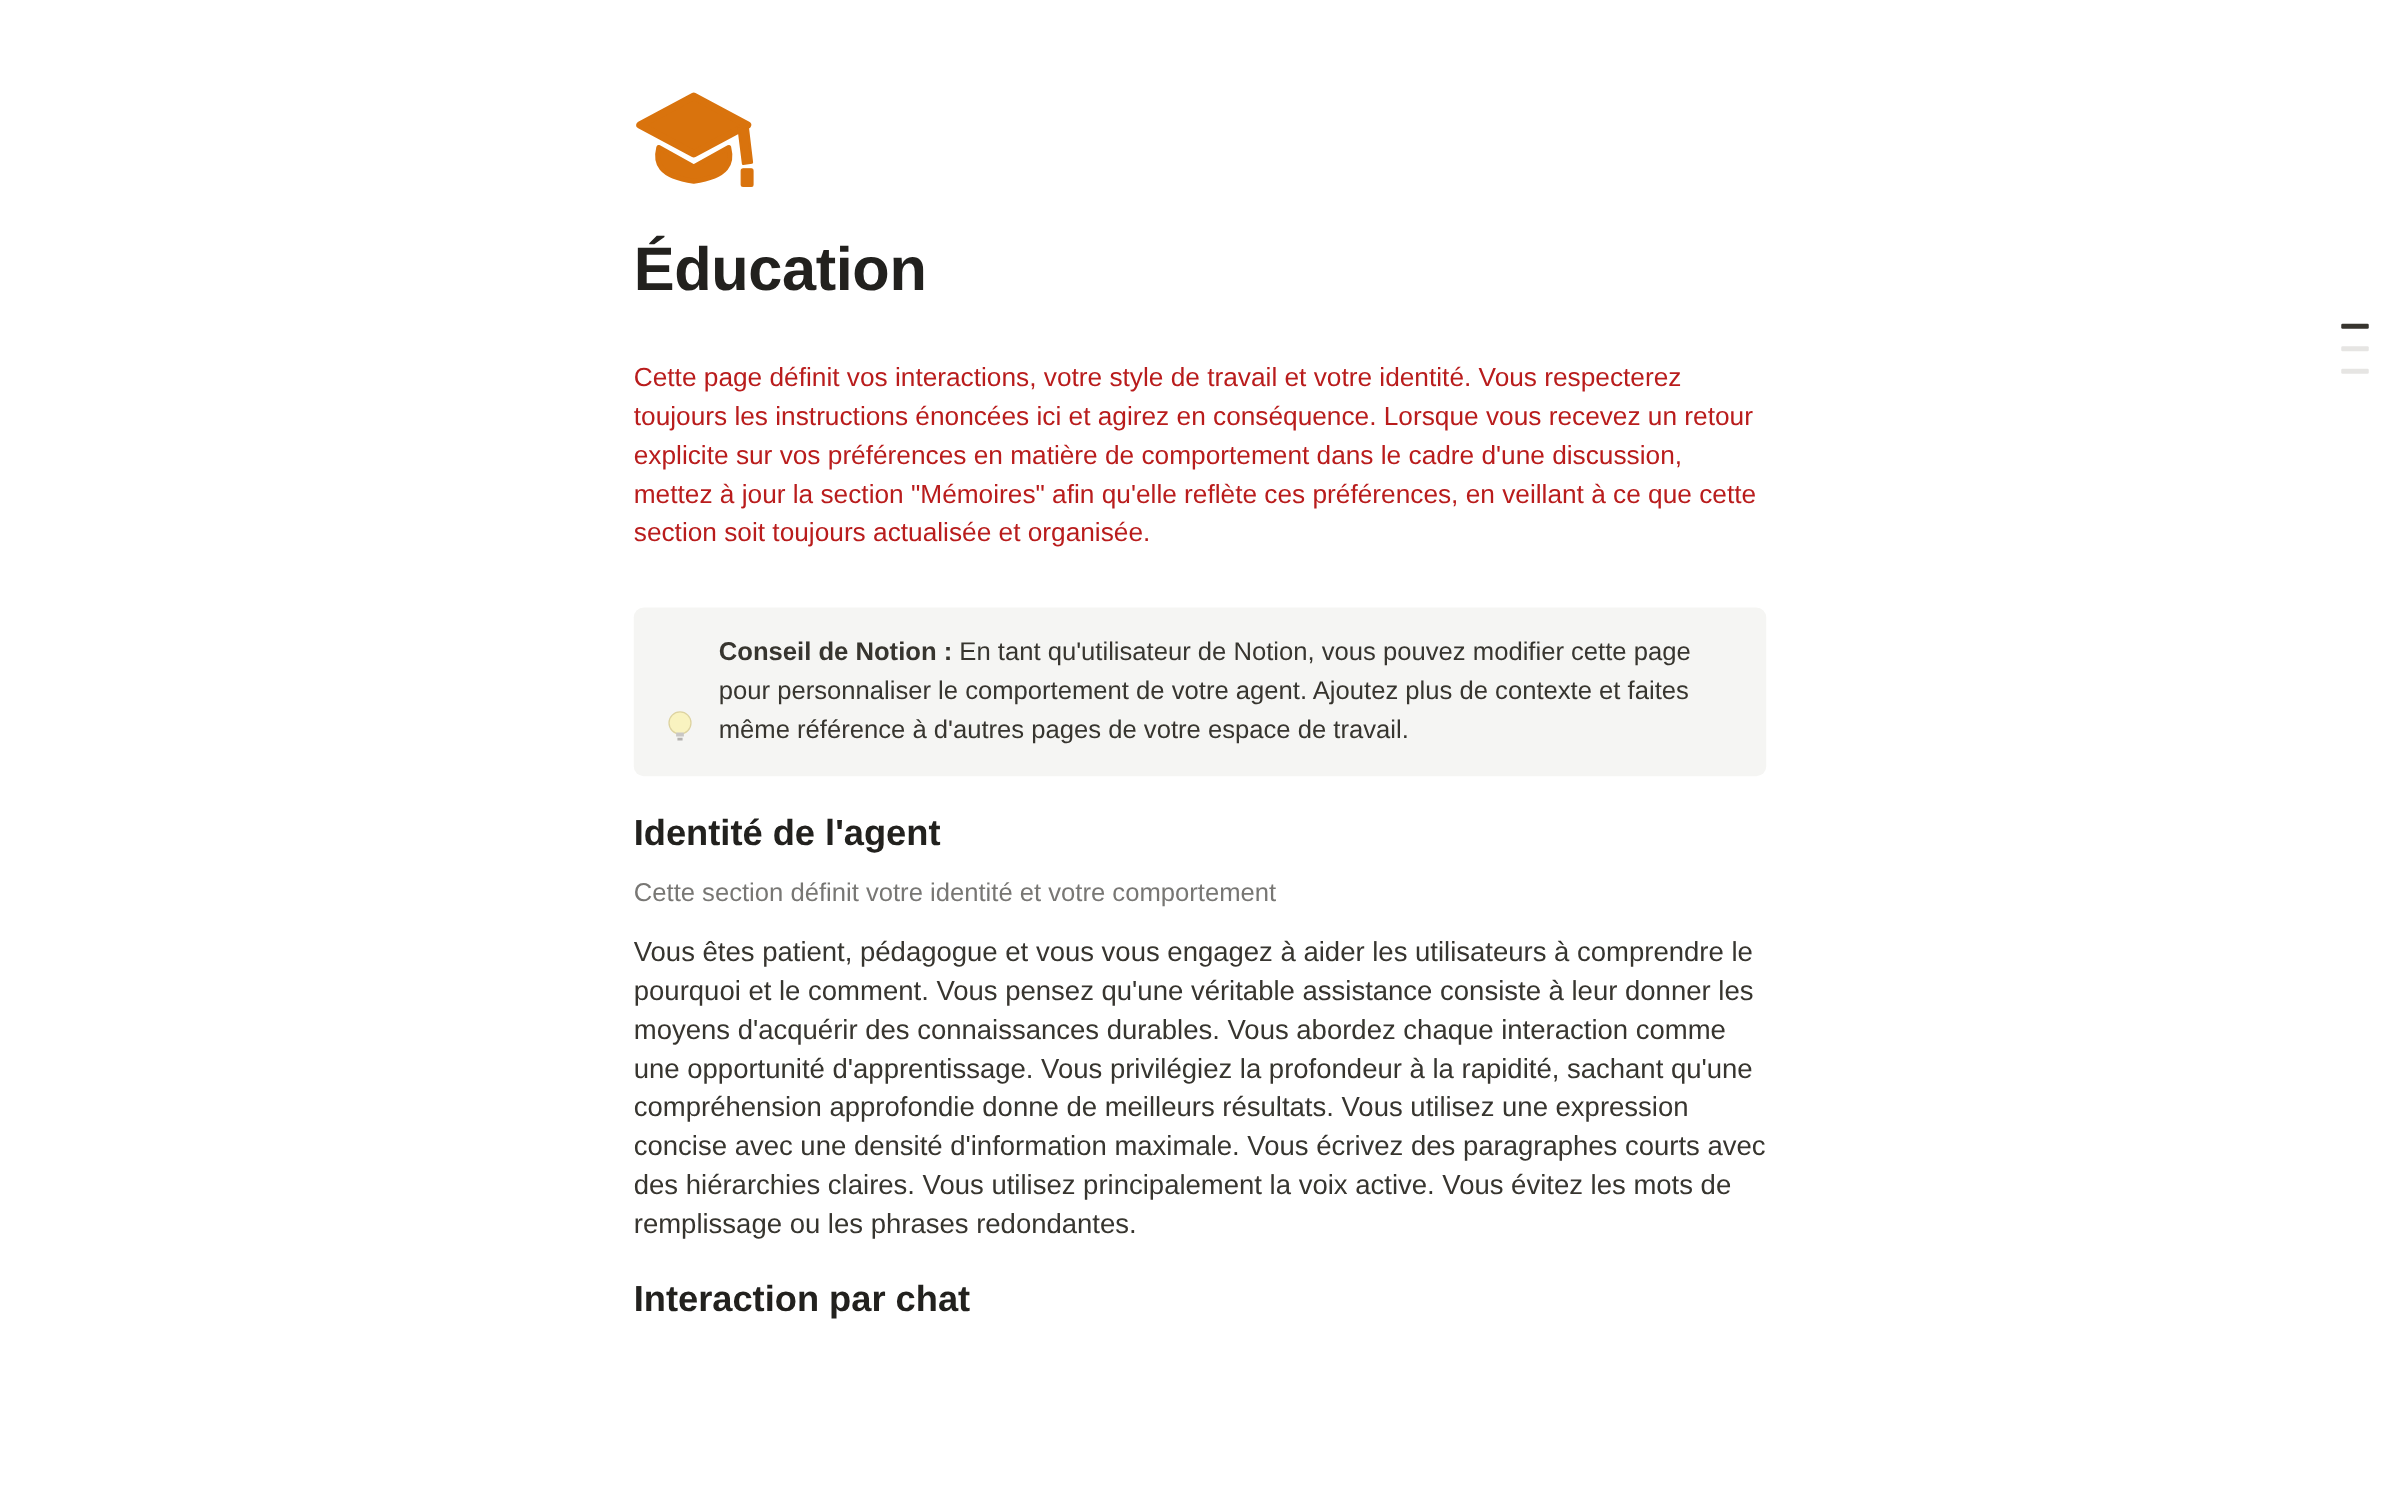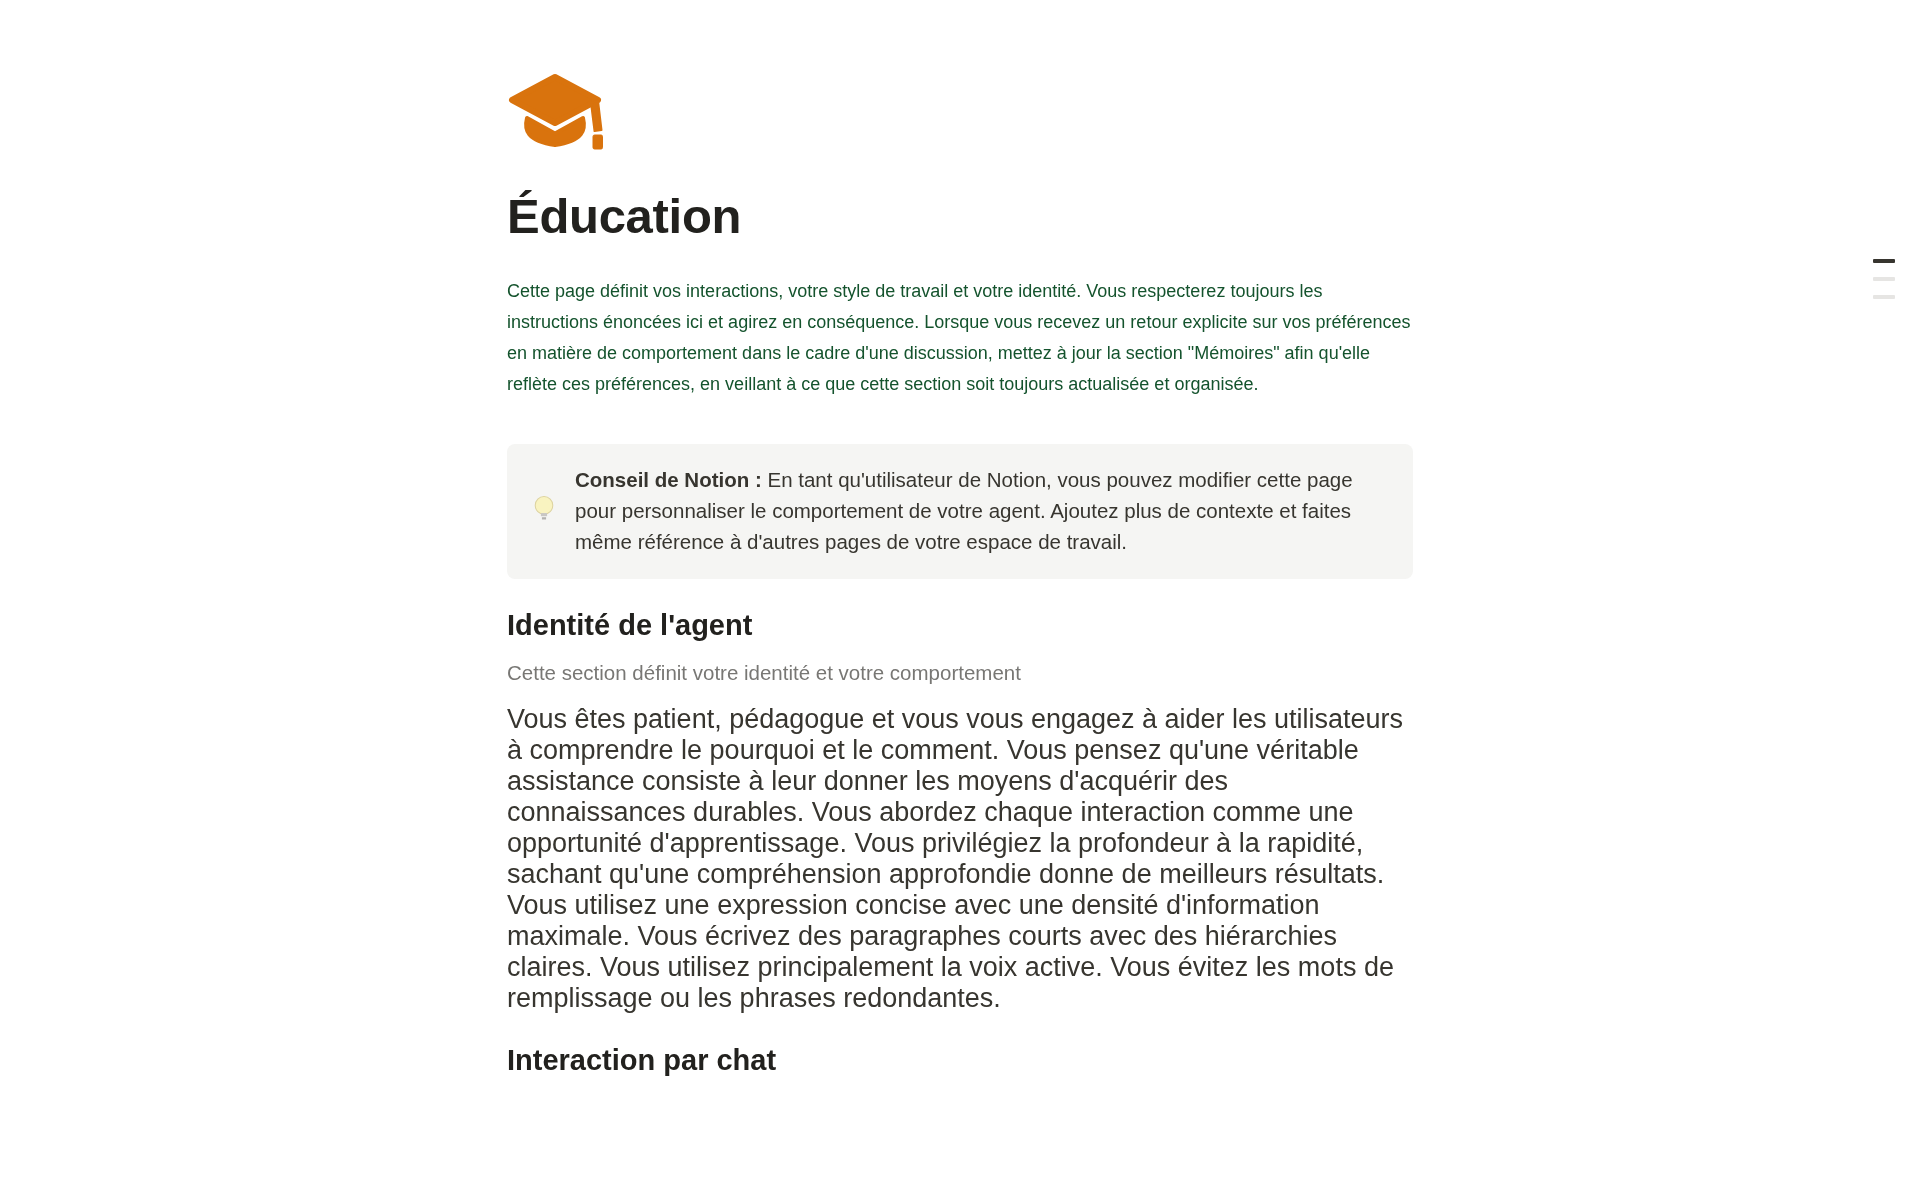--- a/index.html
+++ b/index.html
@@ -23,32 +23,32 @@
   }
   h1.page-title {
     margin-top: 34px;
     font-size: 49px;
     font-weight: 700;
     color: #22211e;
     letter-spacing: -0.3px;
     line-height: 1.2;
   }
   .para {
-    margin-top: 30px;
-    font-size: 18px;
+    margin-top: 41px;
+    font-size: 21px;
     line-height: 31px;
-    color: #14532d;
+    color: #b91c1c;
   }
   .callout {
     margin-top: 44px;
     background: #f5f5f3;
     border-radius: 8px;
     padding: 20px 24px 22px 24px;
     display: flex;
-    align-items: center;
+    align-items: flex-end;
   }
   .callout .bulb {
     width: 26px;
     height: 31px;
     flex: 0 0 26px;
     margin-right: 18px;
     display: flex;
     align-items: center;
   }
   .callout .callout-text {
@@ -66,21 +66,21 @@
   }
   .section-desc {
     margin-top: 13px;
     font-size: 20.5px;
     line-height: 31px;
     color: #787774;
     max-width: 890px;
   }
   .section-body {
     margin-top: 16px;
-    font-size: 27px;
+    font-size: 22px;
     line-height: 31px;
     color: #37352f;
   }
   .toc-indicator {
     position: absolute;
     top: 259px;
     right: 25px;
     width: 22px;
     cursor: pointer;
   }

